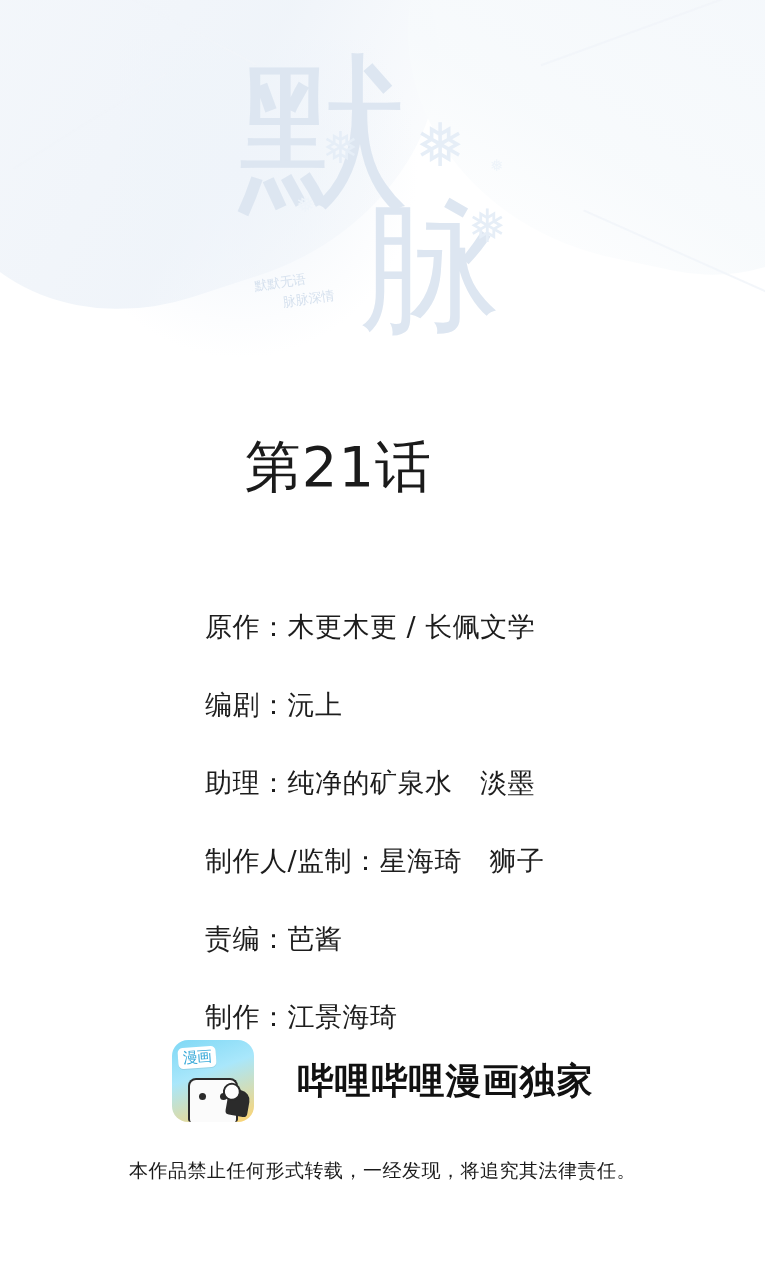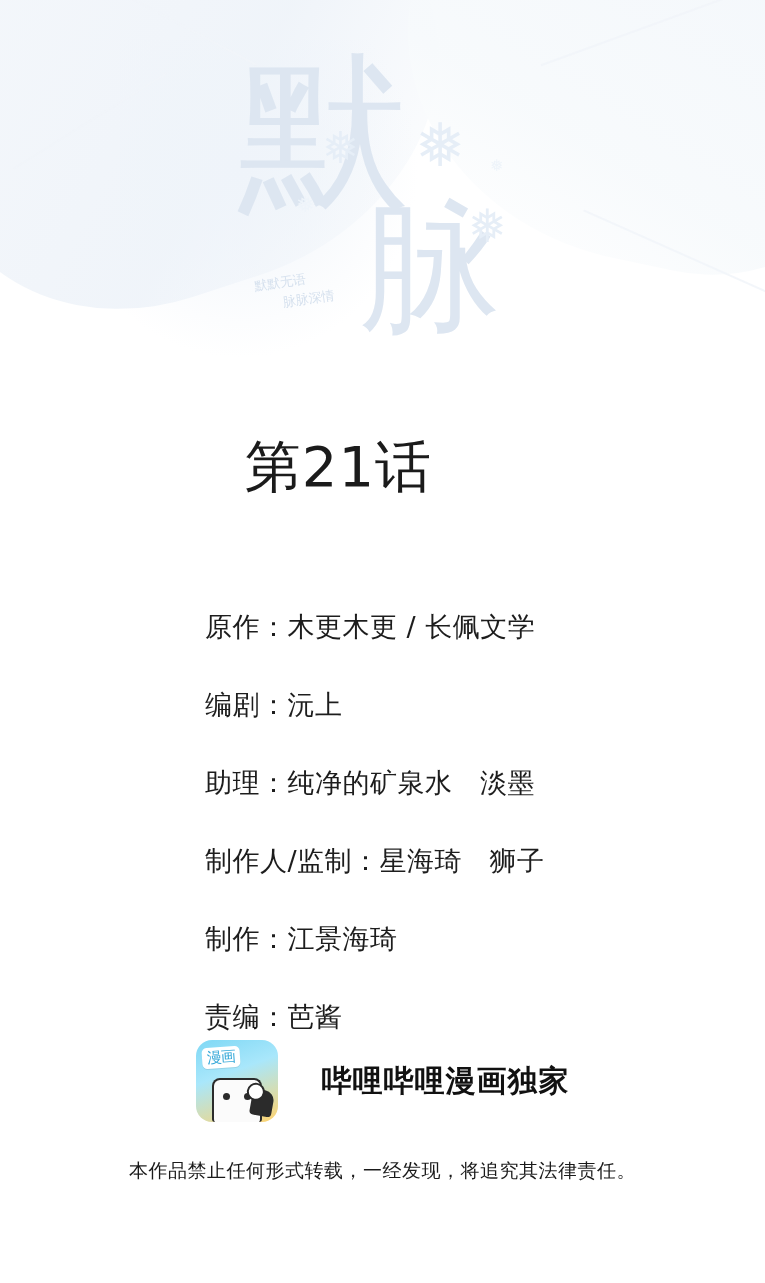--- a/index.html
+++ b/index.html
@@ -208,21 +208,21 @@
     content: "";
     position: absolute;
     left: -6px; top: -6px;
     width: 14px; height: 14px;
     background: #ffffff;
     border: 2px solid #2b2b2b;
     border-radius: 50%;
   }
   .brand-text {
     font-family: Liberation Sans, sans-serif;
-    font-size: 30px;
+    font-size: 36px;
     font-weight: bold;
     color: #111111;
     letter-spacing: 1px;
     padding-left: 28px;
   }
 
   
   .disclaimer {
     position: absolute;
     left: 0;
@@ -276,24 +276,24 @@
     <div class="row">
       <span>编剧：</span><span>沅上</span>
     </div>
     <div class="row">
       <span>助理：</span><span>纯净的矿泉水　淡墨</span>
     </div>
     <div class="row">
       <span>制作人/监制：</span><span>星海琦　狮子</span>
     </div>
     <div class="row">
+      <span>责编：</span><span>芭酱</span>
+    </div>
+    <div class="row">
       <span>制作：</span><span>江景海琦</span>
-    </div>
-    <div class="row">
-      <span>责编：</span><span>芭酱</span>
     </div>
   </div>
 
   <div class="brand">
     <div class="brand-logo">
       <div class="tag">漫画</div>
       <div class="mascot"></div>
       <div class="arm"></div>
     </div>
     <div class="brand-text">哔哩哔哩漫画独家</div>

